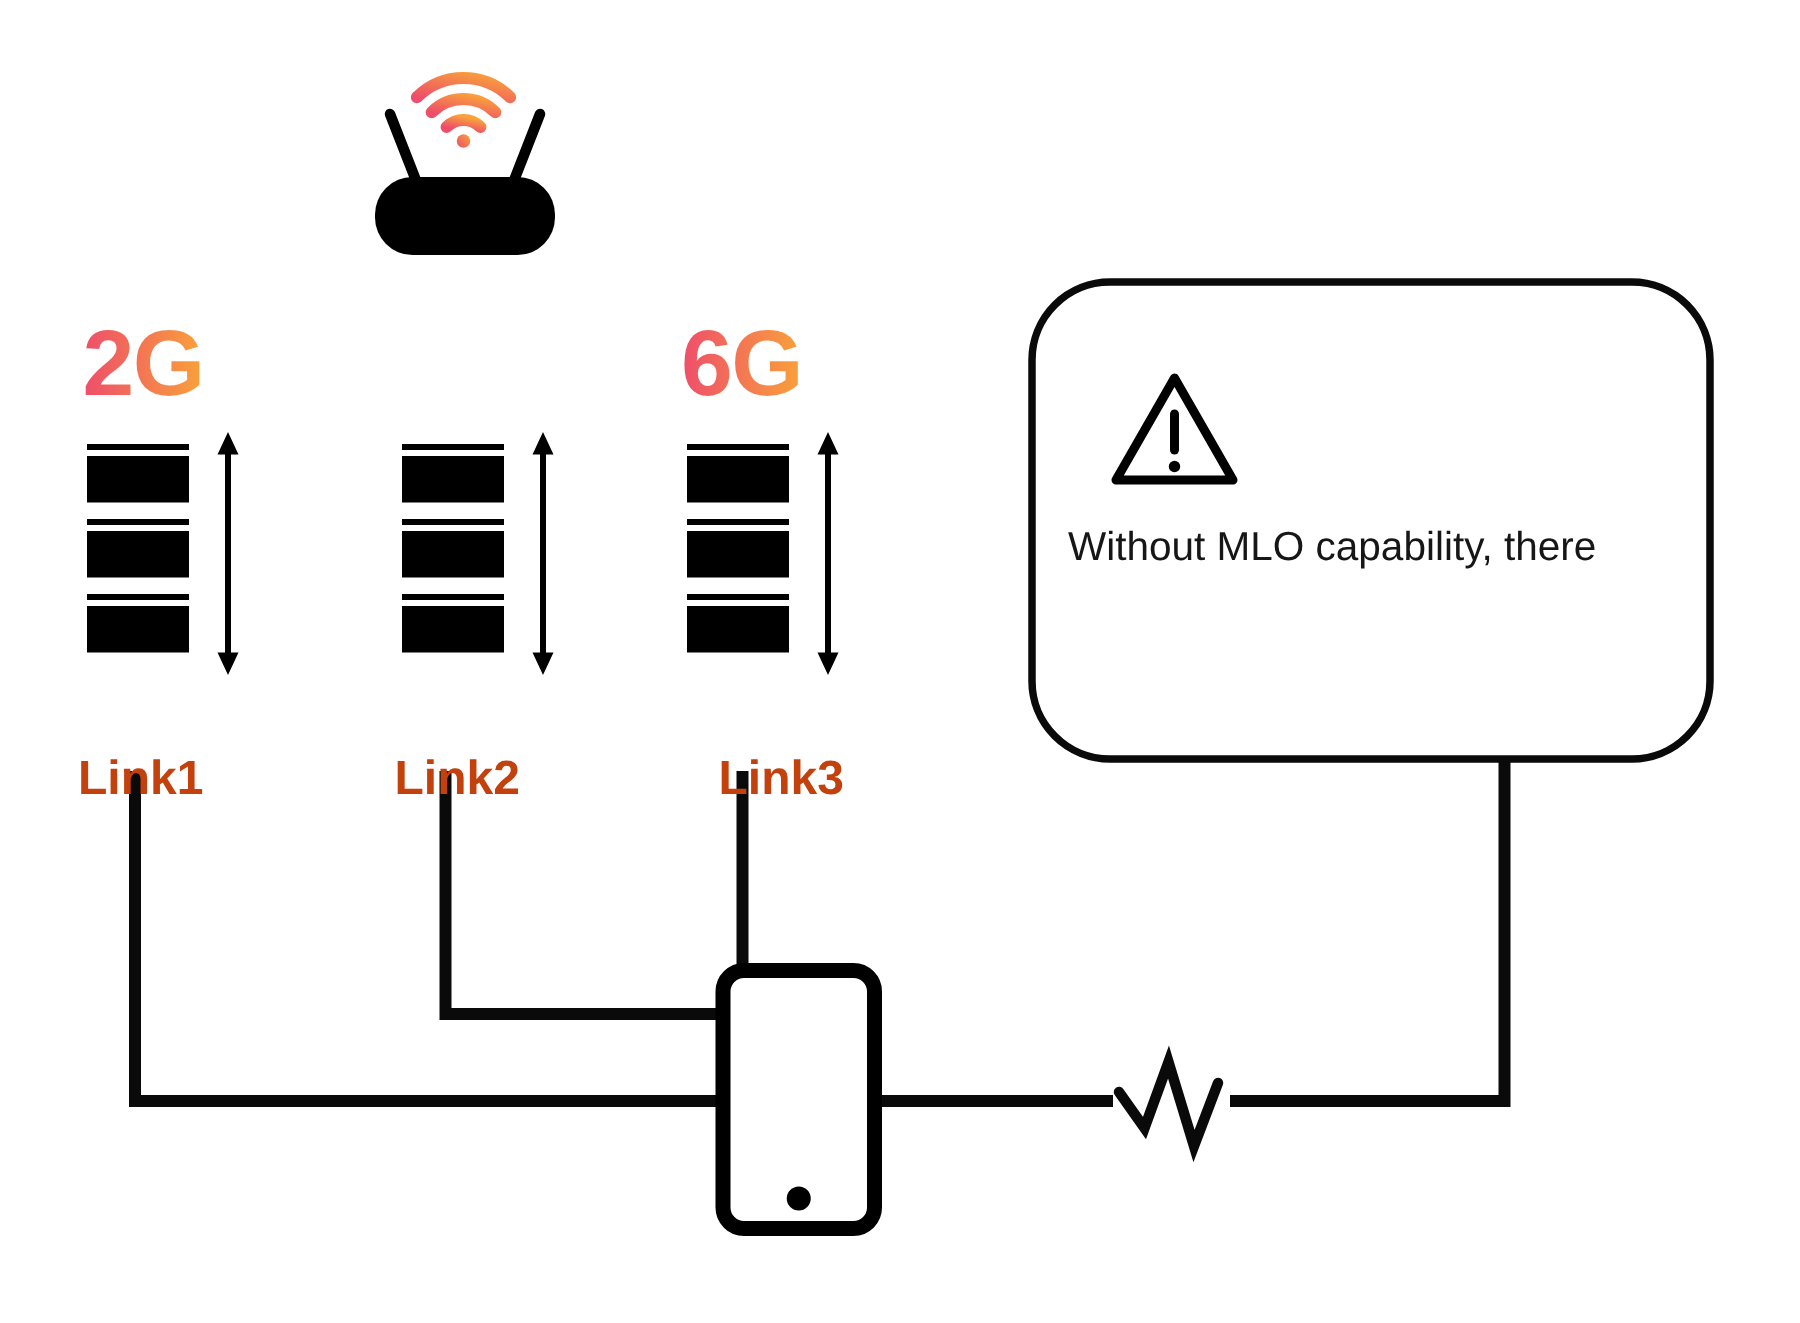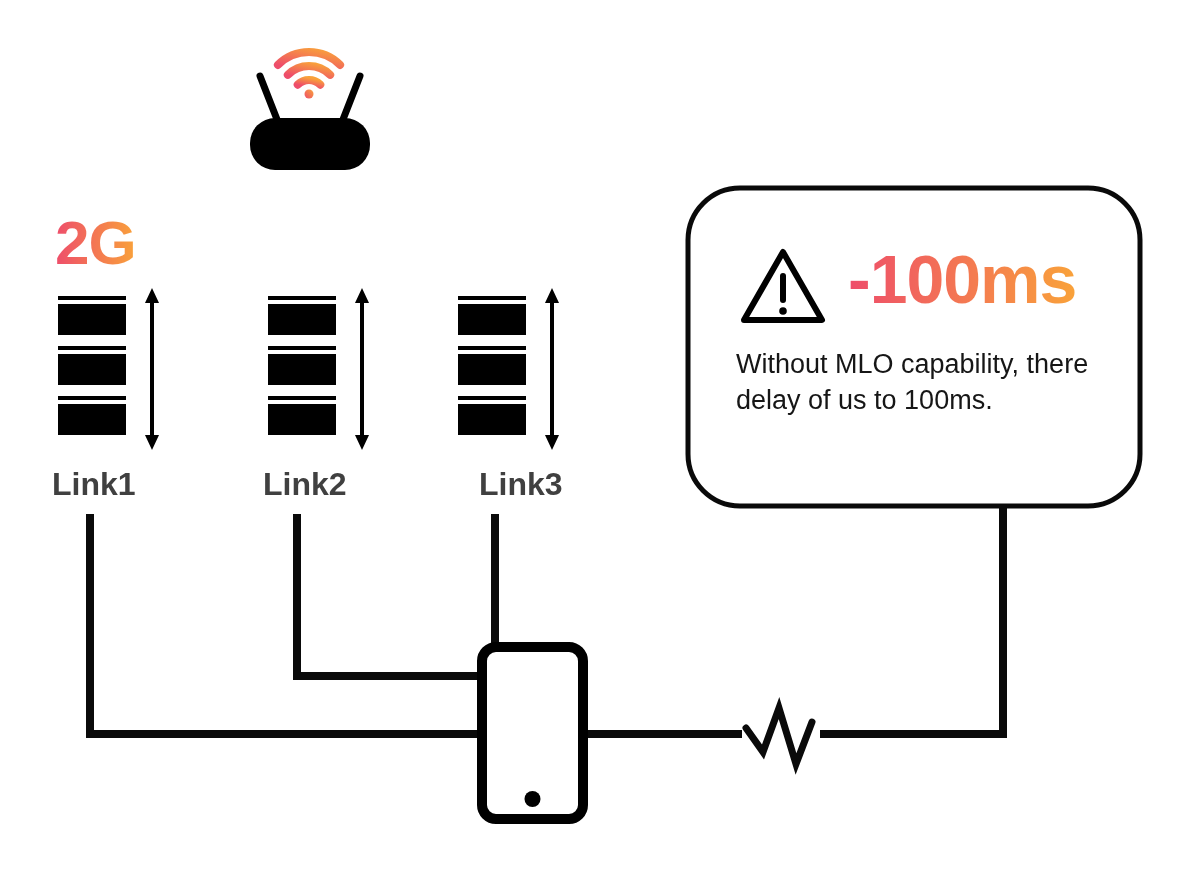--- a/index.html
+++ b/index.html
@@ -17,22 +17,23 @@
     -webkit-background-clip:text;
     background-clip:text;
     color:transparent;
     -webkit-text-fill-color:transparent;
     line-height:1;
   }
   .link-label {
     position:absolute;
     font-size:32px;
     font-weight:700;
-    color:#404040;
+    color:#c2410c;
     line-height:1;
+    margin-top:34px;
   }
   .headline {
     position:absolute;
     font-size:68px;
     font-weight:800;
     letter-spacing:-1px;
     background:linear-gradient(90deg, var(--g1,#ee4d6b), var(--g2,#f9a23a));
     -webkit-background-clip:text;
     background-clip:text;
     color:transparent;
@@ -132,25 +133,24 @@
     <rect x="688" y="188" width="452" height="318" rx="52" fill="#ffffff" stroke="#0a0a0a" stroke-width="5"></rect>
 
     <g>
       <path d="M 783 252 L 822 320 L 744 320 Z" fill="none" stroke="#000" stroke-width="6" stroke-linejoin="round"></path>
       <line x1="783" y1="276" x2="783" y2="300" stroke="#000" stroke-width="6" stroke-linecap="round"></line>
       <circle cx="783" cy="311" r="3.8" fill="#000"></circle>
     </g>
   </svg>
 
   <div class="band-label" style="left:55px; top:212px;">2G</div>
+  <div class="band-label" style="left:454px; top:212px;">6G</div>
 
   <div class="link-label" style="left:52px; top:468px;">Link1</div>
   <div class="link-label" style="left:263px; top:468px;text-align:center;">Link2</div>
   <div class="link-label" style="left:479px; top:468px;">Link3</div>
 
-  <div class="headline" style="left:848px; top:245px;">-100ms</div>
 
-  <div class="callout-text" style="left:712px; top:346px; width:410px;margin-left:24px;">
+  <div class="callout-text" style="left:712px; top:346px; width:410px;">
     <div>Without MLO capability, there</div>
-    <div>delay of us to 100ms.</div>
   </div>
 
 </div>
 
 </body></html>

